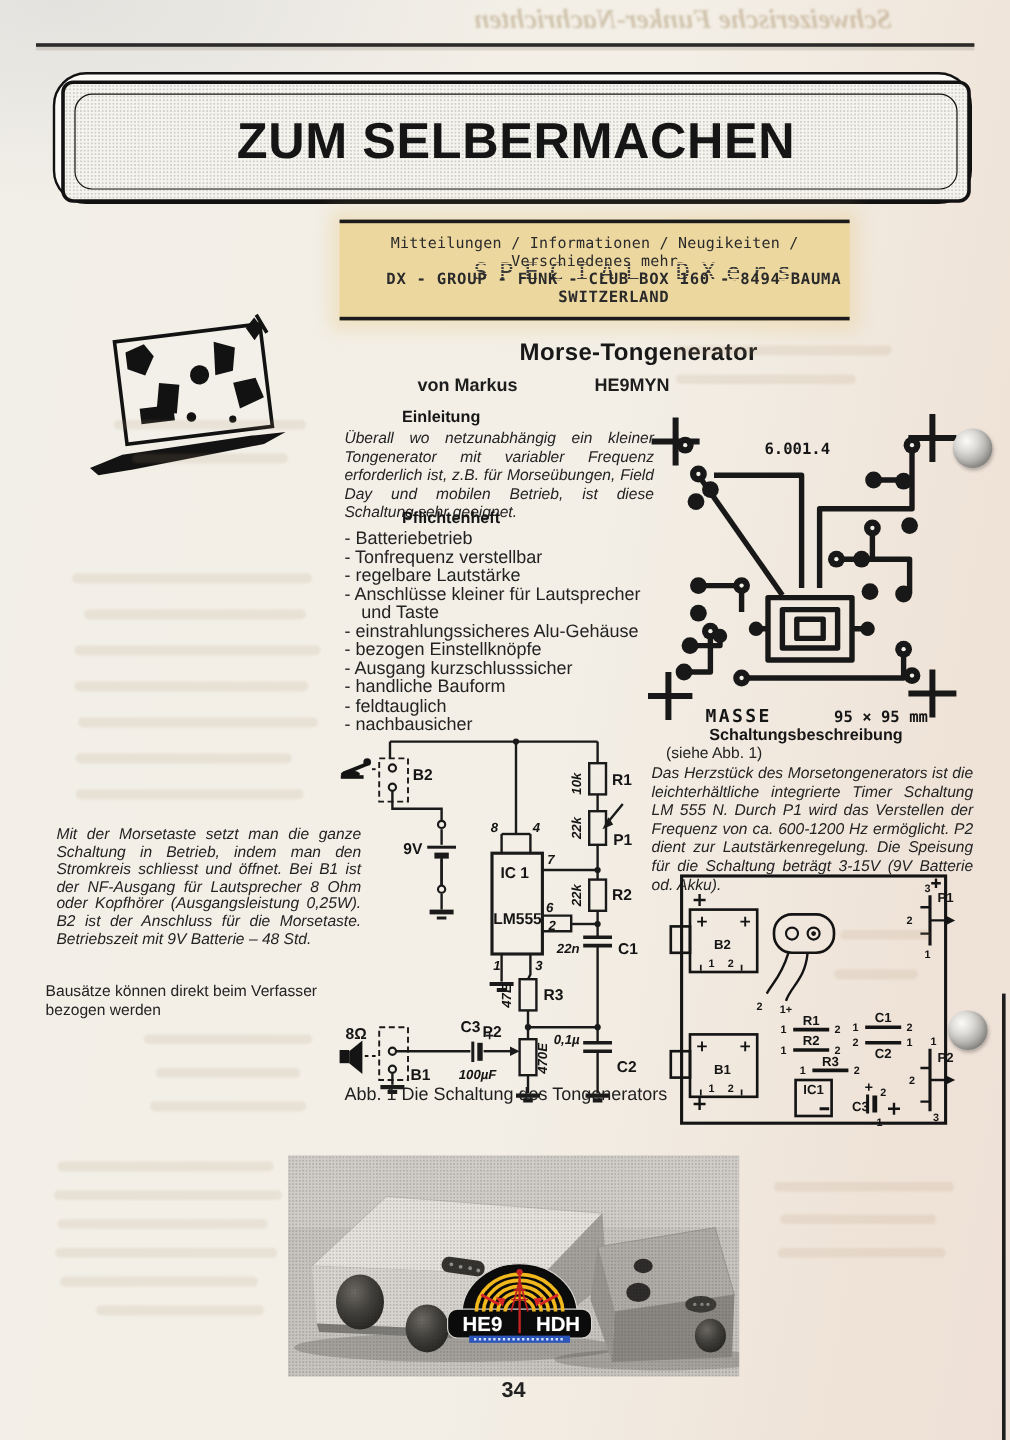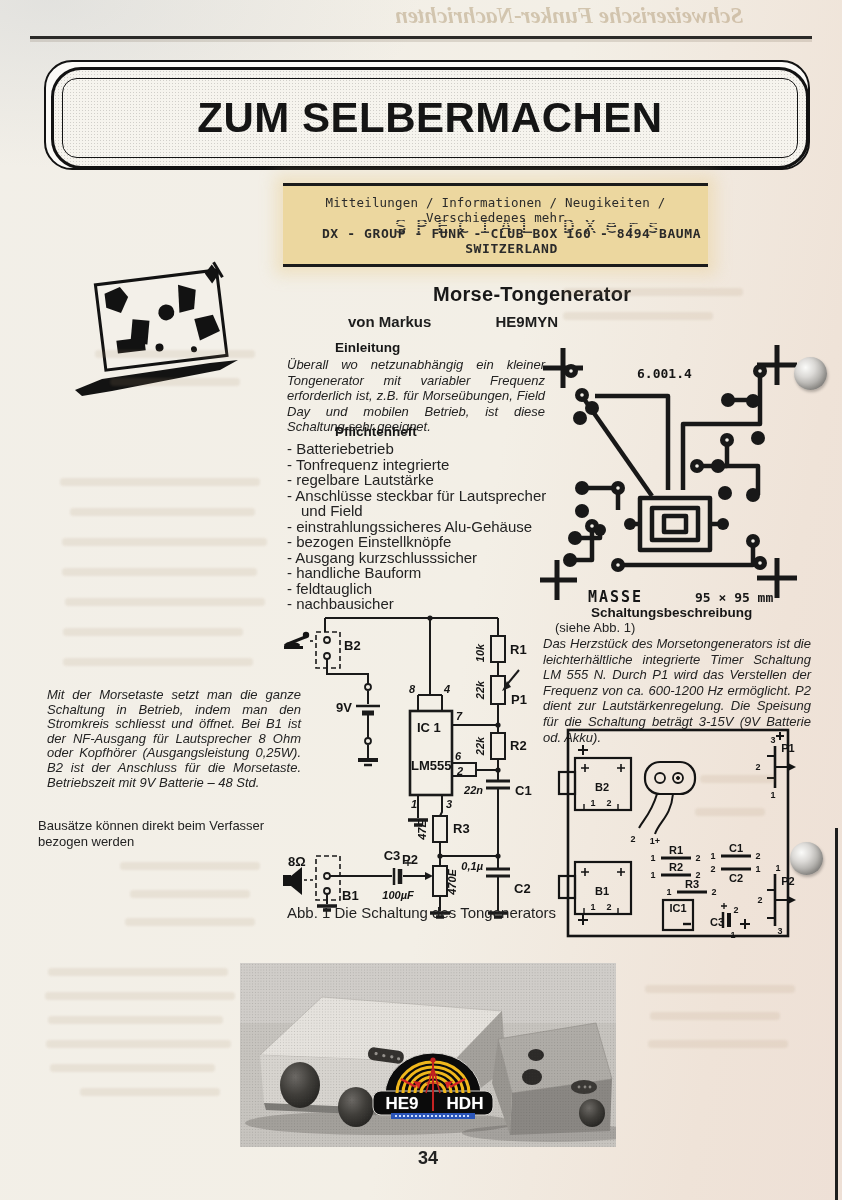--- a/index.html
+++ b/index.html
@@ -11,21 +11,21 @@
   .abs{position:absolute;}
   
   .ghost-title{right:8px;top:3px;width:530px;text-align:center;transform:scaleX(-1);
     font-family:"Liberation Serif",serif;font-style:italic;font-weight:700;font-size:23px;
     color:rgba(165,138,98,.42);filter:blur(.7px);}
   .top-rule{left:30px;top:36px;width:782px;height:3px;background:#2b2a28;
     box-shadow:0 3px 0 rgba(130,118,100,.22);}
   
   .masthead{left:44px;top:60px;width:766px;height:110px;border:2px solid #121212;
     border-radius:28px;background:#fbfaf7;padding:5px;box-sizing:border-box;}
-  .masthead-fill{width:100%;height:100%;border:3px solid #121212;border-radius:30px;
+  .masthead-fill{width:100%;height:100%;border:3px solid #121212;border-radius:10px;
     background-color:#f6f4ee;position:relative;
     background-image:radial-gradient(rgba(60,60,60,.20) .7px, transparent .9px);
     background-size:3px 3px;display:flex;align-items:center;justify-content:center;}
   .masthead-keyline{position:absolute;inset:8px;border:1.5px solid #121212;border-radius:15px;}
   .masthead-title{font-size:42px;font-weight:700;letter-spacing:.5px;color:#151515;
     position:relative;z-index:2;}
   
   .banner{left:283px;top:183px;width:425px;height:84px;background:#ecd79f;
     border-top:3px solid #1b1b1b;border-bottom:3px solid #1b1b1b;box-sizing:border-box;
     box-shadow:0 0 14px 8px rgba(232,205,142,.40);
@@ -122,23 +122,23 @@
   </div>
 
   <div class="abs einleitung">
     <div class="sec-h">Einleitung</div>
     <p class="body-txt">Überall wo netzunabhängig ein kleiner Tongenerator mit variabler Frequenz erforderlich ist, z.B. für Morseübungen, Field Day und mobilen Betrieb, ist diese Schaltung sehr geeignet.</p>
   </div>
 
   <div class="abs pflicht">
     <div class="sec-h">Pflichtenheft</div>
     <div class="pf-item">Batteriebetrieb</div>
-    <div class="pf-item">Tonfrequenz integrierte</div>
+    <div class="pf-item">Tonfrequenz verstellbar</div>
     <div class="pf-item">regelbare Lautstärke</div>
-    <div class="pf-item">Anschlüsse steckbar für Lautsprecher und Field</div>
+    <div class="pf-item">Anschlüsse kleiner für Lautsprecher und Taste</div>
     <div class="pf-item">einstrahlungssicheres Alu-Gehäuse</div>
     <div class="pf-item">bezogen Einstellknöpfe</div>
     <div class="pf-item">Ausgang kurzschlusssicher</div>
     <div class="pf-item">handliche Bauform</div>
     <div class="pf-item">feldtauglich</div>
     <div class="pf-item">nachbausicher</div>
   </div>
 
   <svg class="abs" style="left:540px;top:338px" width="280" height="272" viewBox="0 0 280 272">
     <g stroke="#181818" stroke-width="5">

